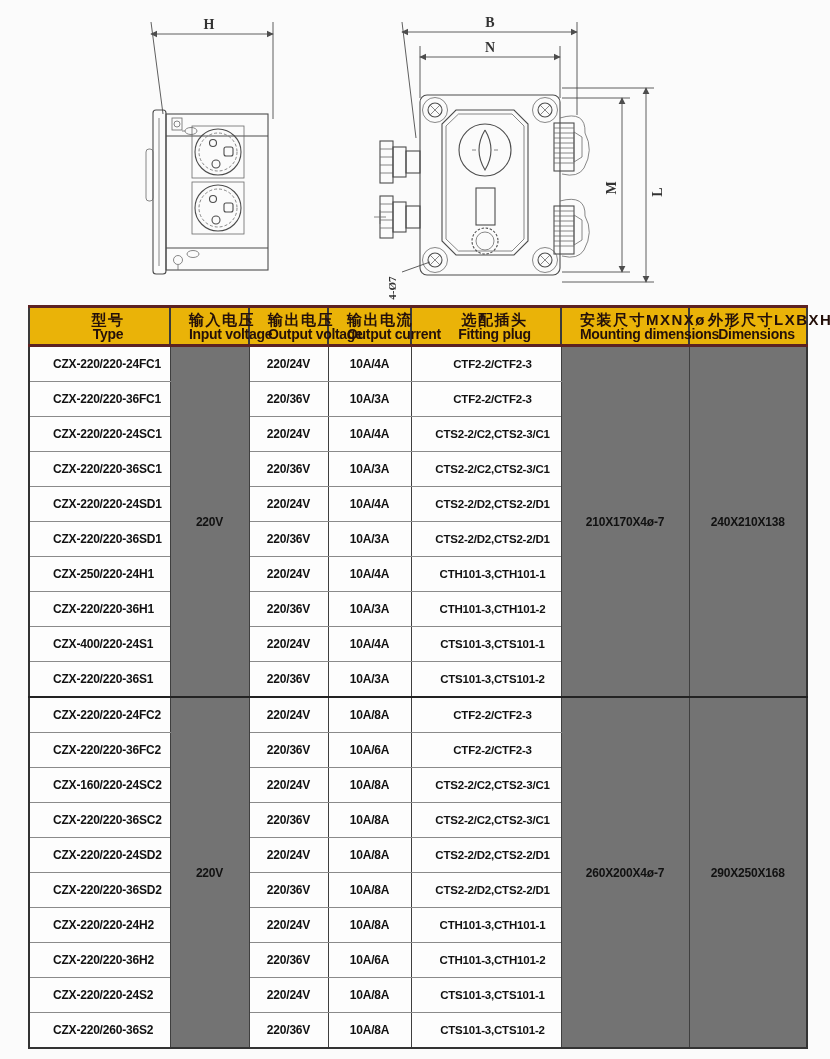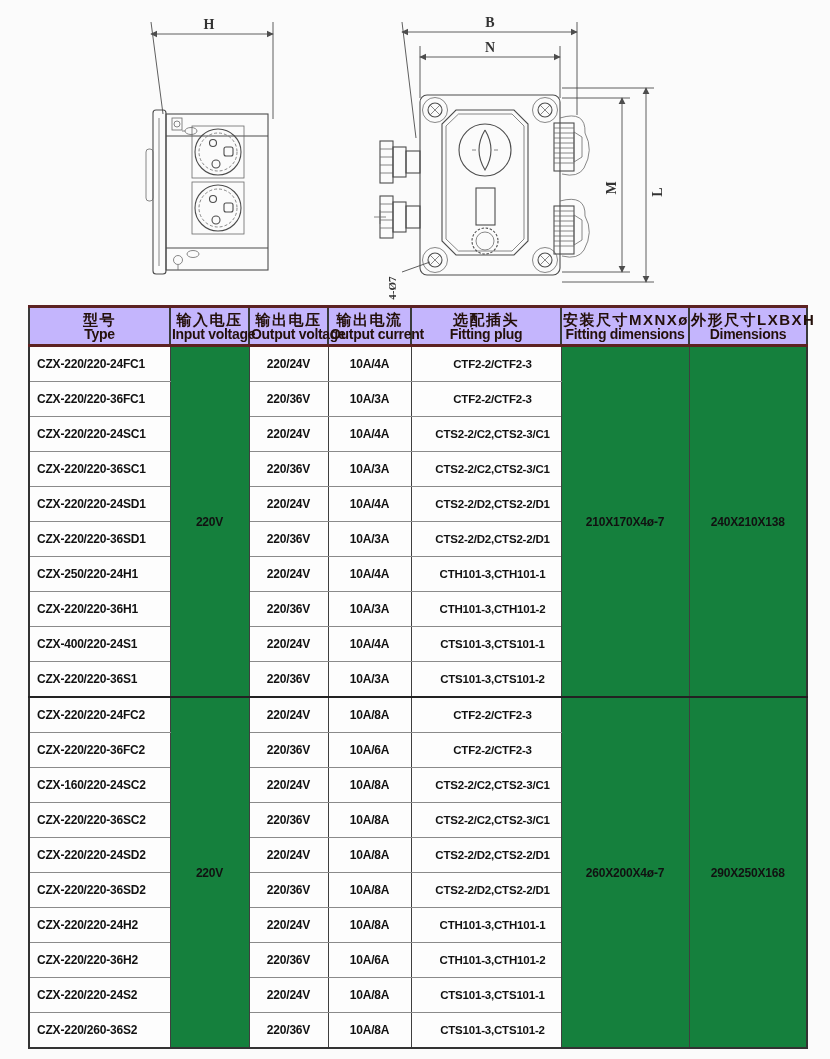--- a/index.html
+++ b/index.html
@@ -38,47 +38,47 @@
   }
   .spec-table col.w-type{width:141px;}
   .spec-table col.w-in{width:79px;}
   .spec-table col.w-ov{width:79px;}
   .spec-table col.w-oc{width:83px;}
   .spec-table col.w-plug{width:150px;}
   .spec-table col.w-mnt{width:128px;}
   .spec-table col.w-dim{width:118px;}
   .spec-table{border:2px solid #333;}
   .spec-table thead th{
-    background:#c4b5fd;
+    background:#eab308;
     border-top:3px solid #5c2222;
     border-bottom:3px solid #5c2222;
     border-left:2px solid #3a3a3a;
     border-right:2px solid #3a3a3a;
     color:#24100a;
-    padding:3px 1px 4px 1px;
+    padding:3px 1px 4px 18px;
     vertical-align:middle;
   }
   .th-zh{display:block;font-size:15px;letter-spacing:1.5px;line-height:17px;white-space:nowrap;}
   .th-en{display:block;font-size:14px;letter-spacing:-0.3px;line-height:12px;white-space:nowrap;}
   .spec-table td{
     height:32px;
     border-left:1.5px solid #3f3f3f;
     border-right:1.5px solid #3f3f3f;
     border-top:1px solid #8a8a8a;
     border-bottom:1px solid #8a8a8a;
     text-align:center;
     vertical-align:middle;
     background:#fdfdfd;
     white-space:nowrap;
     overflow:hidden;
   }
-  .spec-table td.c-type{text-align:left;padding-left:7px;}
+  .spec-table td.c-type{text-align:left;padding-left:23px;}
   .spec-table td.c-plug{font-size:11.5px;padding-left:14px;}
   .spec-table tbody.group2{border-top:2px solid #222;}
-  .spec-table td[rowspan]{background:#15803d;}
+  .spec-table td[rowspan]{background:#737373;}
 </style>
 </head>
 <body>
 
 <div class="diagram" id="side-view">
 <svg width="205" height="290" viewBox="0 0 205 290">
   <defs>
     <marker id="ar" viewBox="0 0 10 10" refX="9" refY="5" markerWidth="8" markerHeight="8" orient="auto-start-reverse">
       <path d="M0,0 L10,5 L0,10 z" fill="#4d4d4d"></path>
     </marker>
@@ -259,21 +259,21 @@
       <th>
         <span class="th-zh">输出电流</span>
         <span class="th-en">Output current</span>
       </th>
       <th>
         <span class="th-zh">选配插头</span>
         <span class="th-en">Fitting plug</span>
       </th>
       <th>
         <span class="th-zh">安装尺寸MXNXø</span>
-        <span class="th-en">Fitting dimensions</span>
+        <span class="th-en">Mounting dimensions</span>
       </th>
       <th>
         <span class="th-zh">外形尺寸LXBXH</span>
         <span class="th-en">Dimensions</span>
       </th>
     </tr>
   </thead>
 
   <tbody class="group1">
     <tr>

